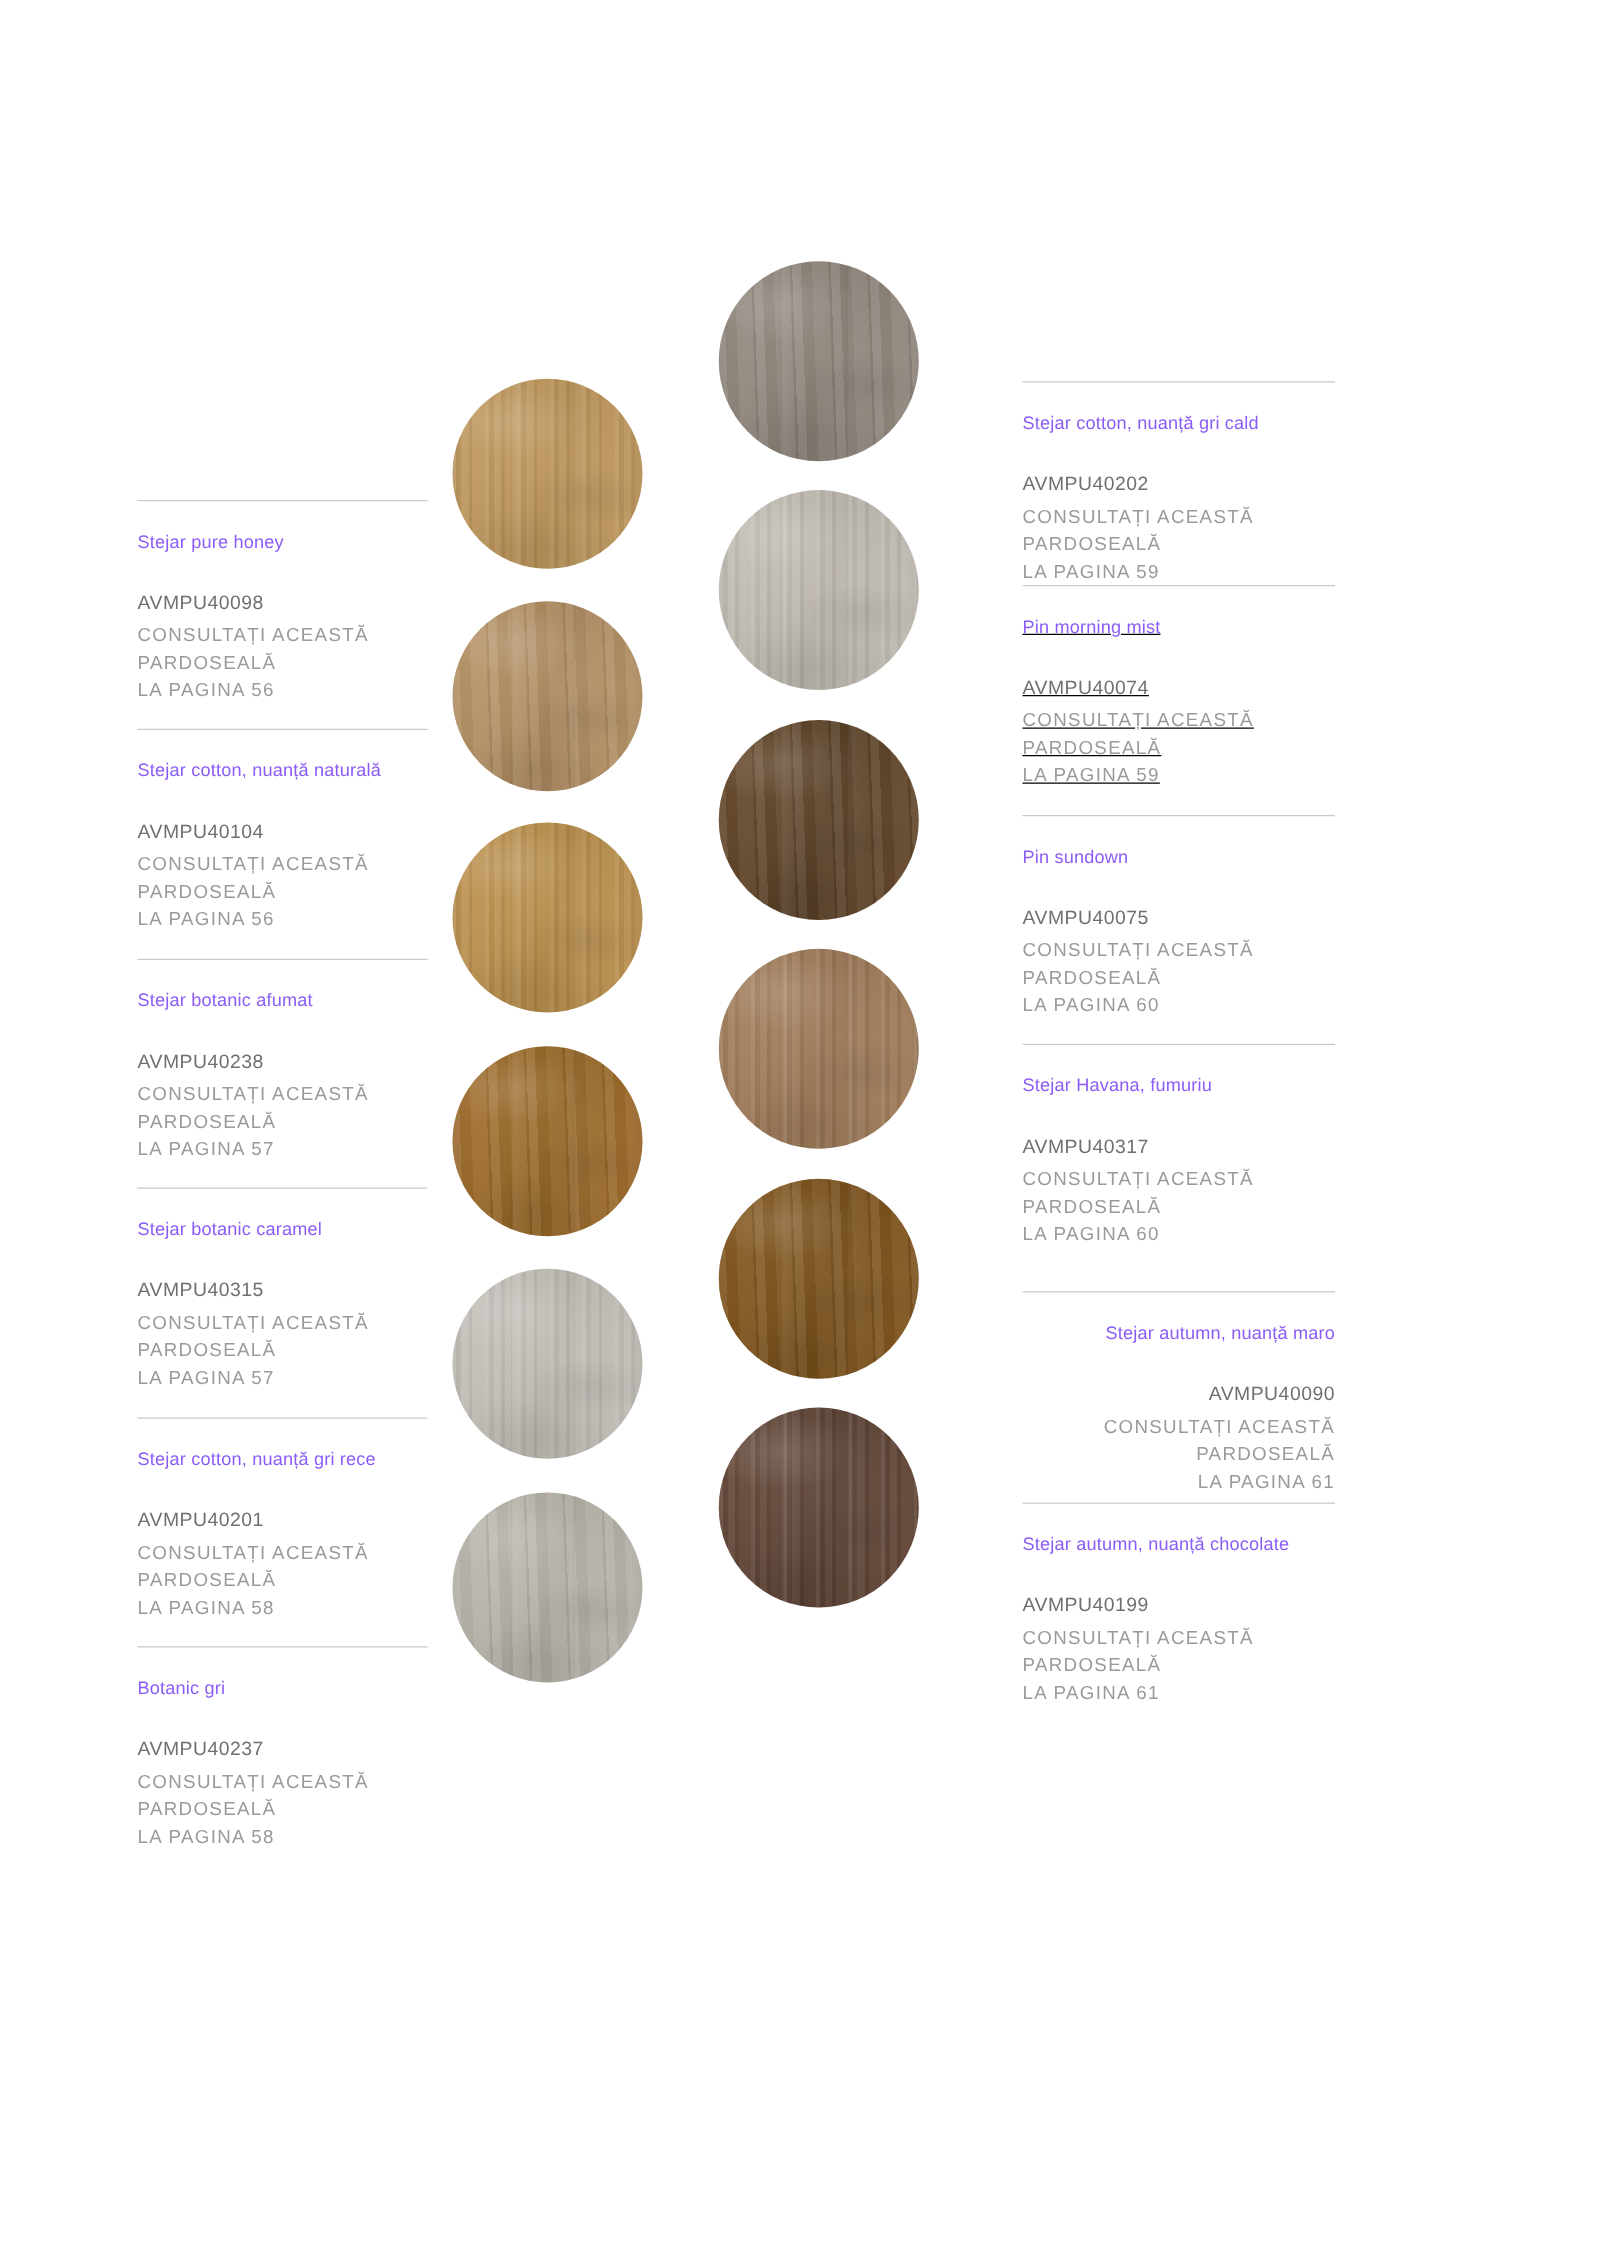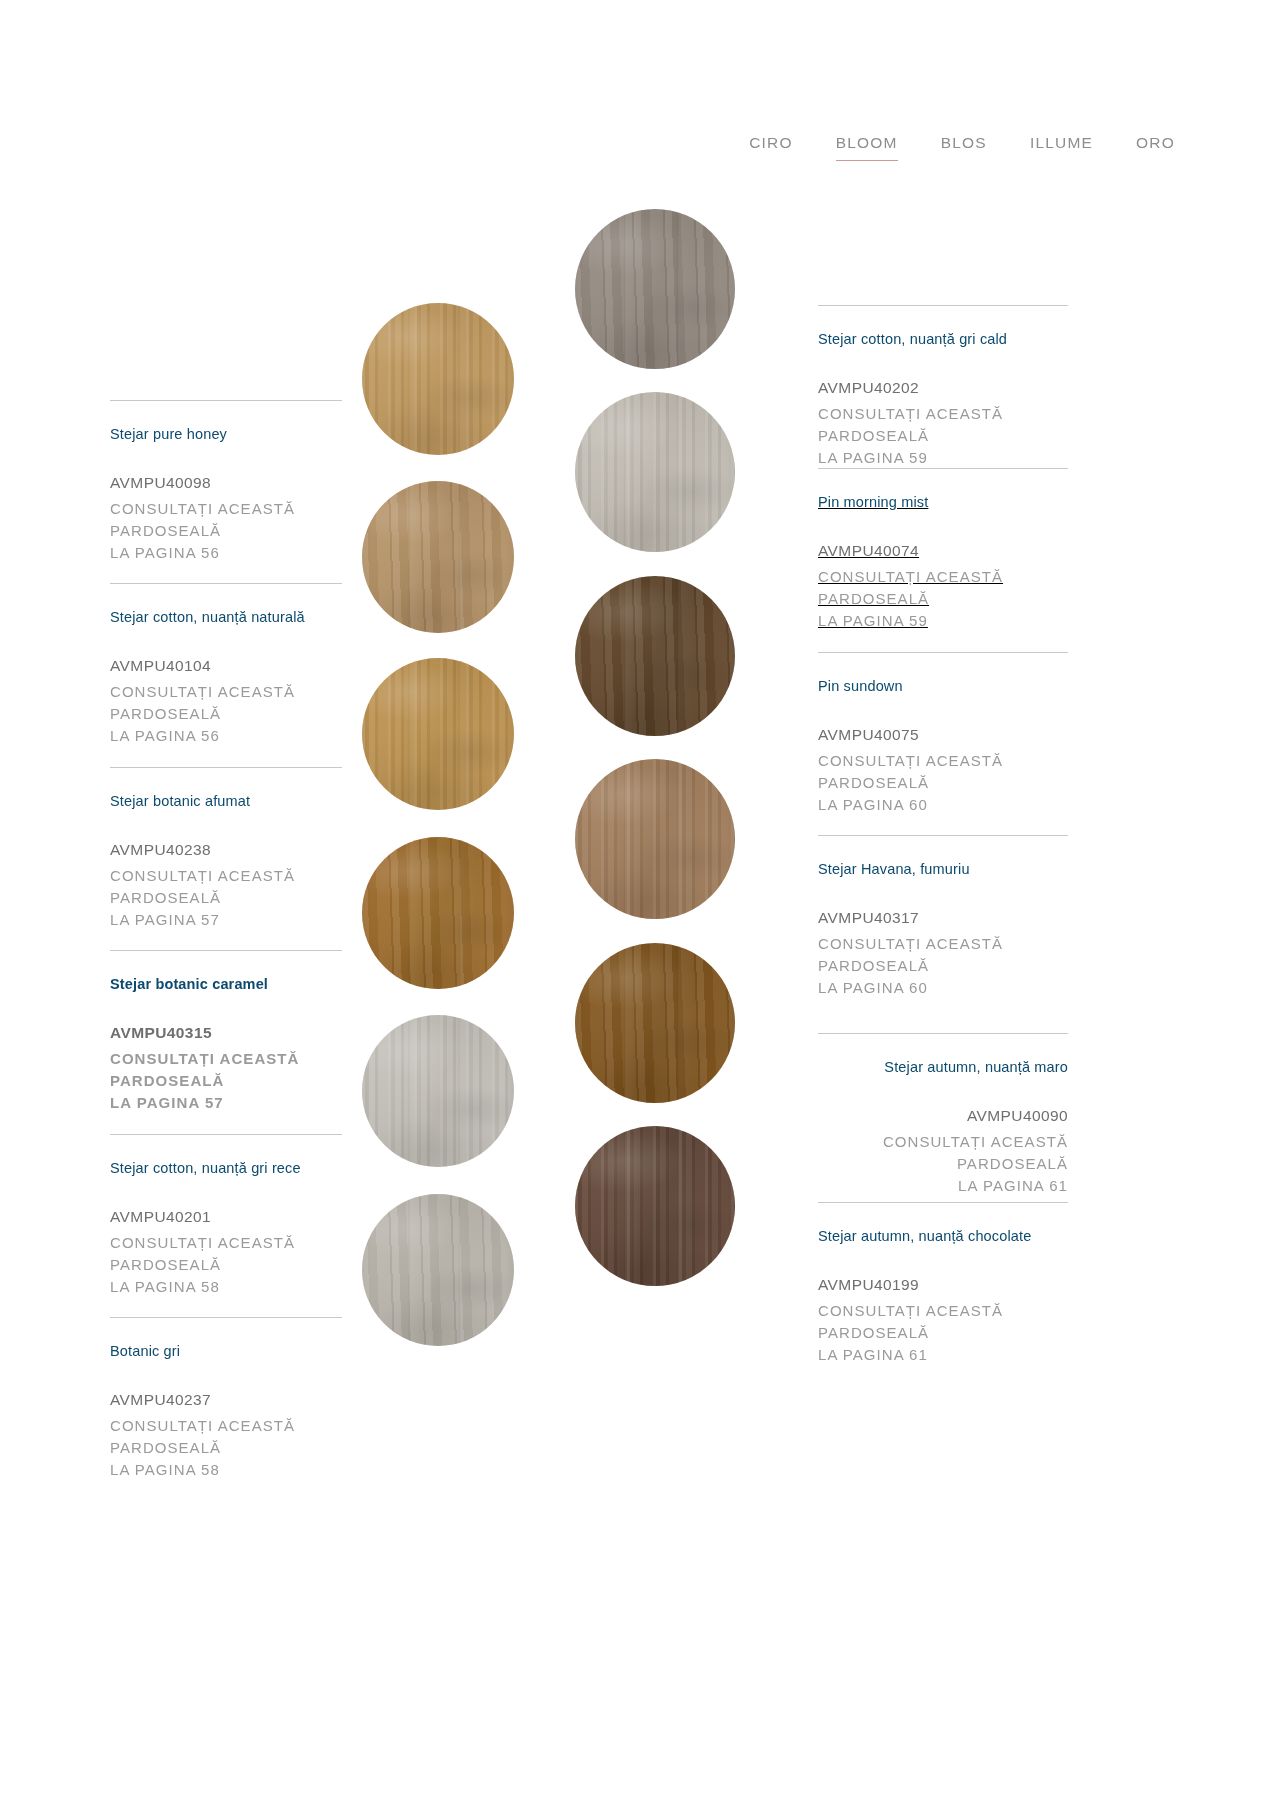--- a/index.html
+++ b/index.html
@@ -31,21 +31,21 @@
 
   
   .label {
     position:absolute; width:232px;
   }
   .label .rule {
     height:1px; background:#c9c9c9; width:100%;
     margin-bottom:21px;
   }
   .label .pname {
-    font-size:14.5px; color:#0c4a6e; line-height:24px;
+    font-size:14.5px; color:#8b5cf6; line-height:24px;
     letter-spacing:.15px; margin-bottom:2px;
   }
   .label .pcode {
     font-size:15.5px; color:#6f6f6f; line-height:24px;
     letter-spacing:.4px; margin-bottom:3px;margin-top:25px;
   }
   .label .pnote {
     font-size:15px; color:#9a9a9a; letter-spacing:1.05px;
     line-height:22px; text-transform:uppercase;
   }
@@ -104,27 +104,20 @@
   .pagenum {
     position:absolute; left:0; right:0; bottom:41px;
     text-align:center; font-size:11px; color:#b4b4b4; letter-spacing:.6px;
   }
 </style>
 </head>
 <body>
 
 <div class="page">
 
-  <div class="nav" id="nav">
-      <div class="nav-item">CIRO</div>
-      <div class="nav-item active">BLOOM</div>
-      <div class="nav-item">BLOS</div>
-      <div class="nav-item">ILLUME</div>
-      <div class="nav-item">ORO</div>
-    </div>
 
   <div id="content">
       <div class="swatch" style="left: 362px; top: 303px; width: 152px; height: 152px; background: linear-gradient(103deg, rgb(201, 160, 99) 0%, rgb(184, 143, 82) 52%, rgb(201, 160, 99) 100%);">
         <div class="plank"></div>
         <div class="grain-a grain"></div>
         <div class="blotch"></div>
         <div class="vig"></div>
       </div>
       <div class="label" style="left: 110px; top: 400px; width: 232px;">
         <div class="rule"></div>
@@ -158,21 +151,21 @@
         <div class="pcode">AVMPU40238</div>
         <div class="pnote">CONSULTAȚI ACEASTĂ PARDOSEALĂ</div>
         <div class="pnote">LA PAGINA 57</div>
       </div>
       <div class="swatch" style="left: 362px; top: 837px; width: 152px; height: 152px; background: linear-gradient(103deg, rgb(169, 114, 47) 0%, rgb(145, 97, 31) 52%, rgb(169, 114, 47) 100%);">
         <div class="plank"></div>
         <div class="grain-b grain"></div>
         <div class="blotch"></div>
         <div class="vig"></div>
       </div>
-      <div class="label" style="left: 110px; top: 950px; width: 232px; font-weight: bold;">
+      <div class="label" style="left: 110px; top: 950px; width: 232px;">
         <div class="rule"></div>
         <div class="pname">Stejar botanic caramel</div>
         <div class="pcode">AVMPU40315</div>
         <div class="pnote">CONSULTAȚI ACEASTĂ PARDOSEALĂ</div>
         <div class="pnote">LA PAGINA 57</div>
       </div>
       <div class="swatch" style="left: 362px; top: 1015px; width: 152px; height: 152px; background: linear-gradient(103deg, rgb(205, 202, 195) 0%, rgb(187, 183, 175) 52%, rgb(205, 202, 195) 100%);">
         <div class="plank"></div>
         <div class="grain-a grain"></div>
         <div class="blotch"></div>

